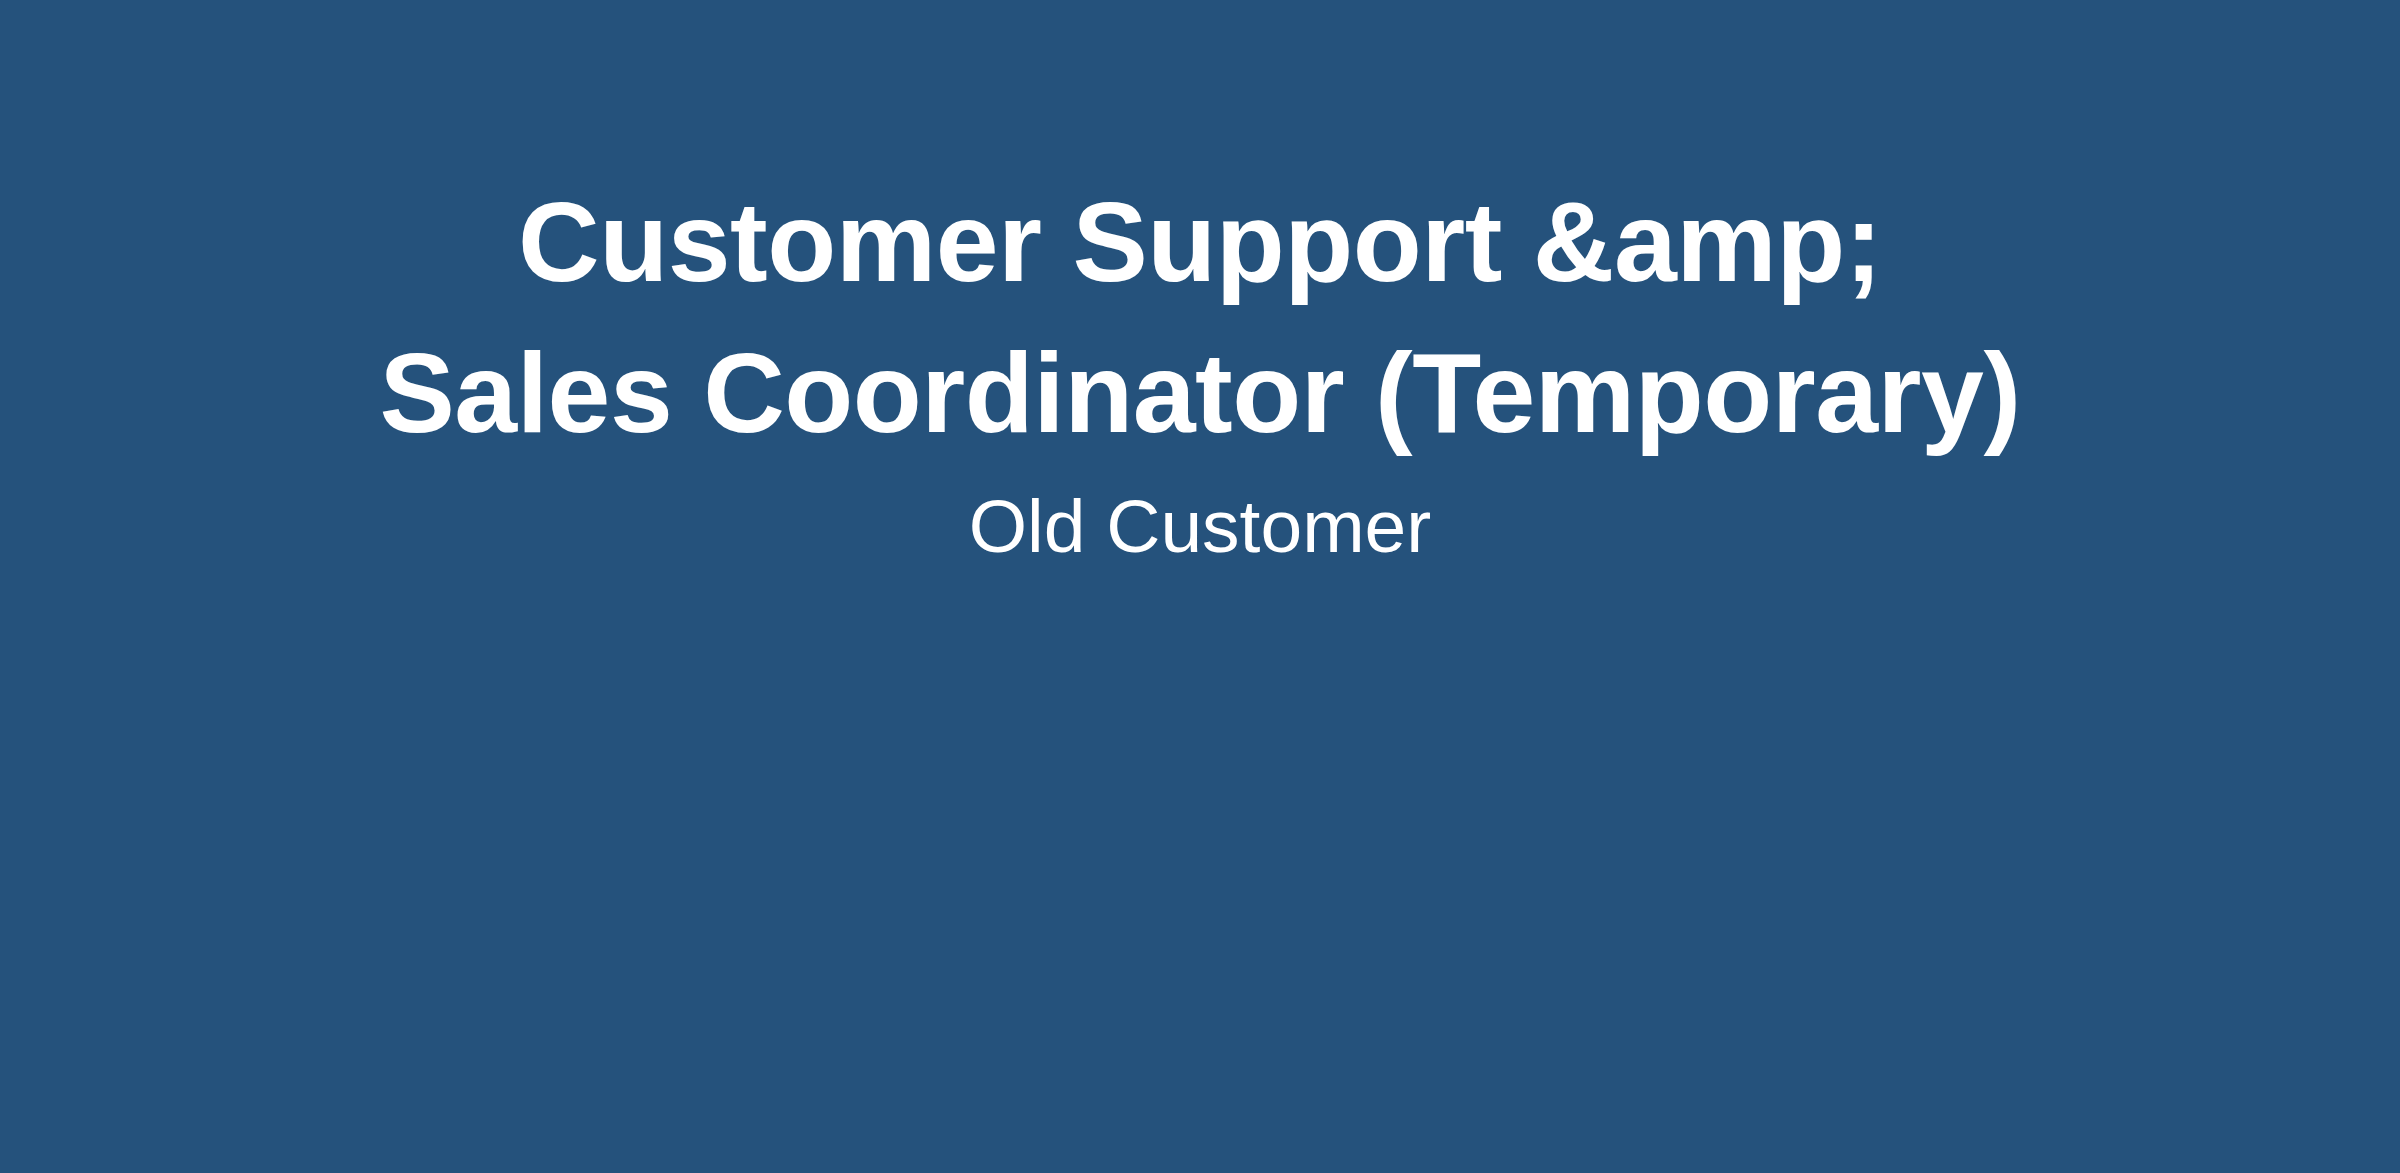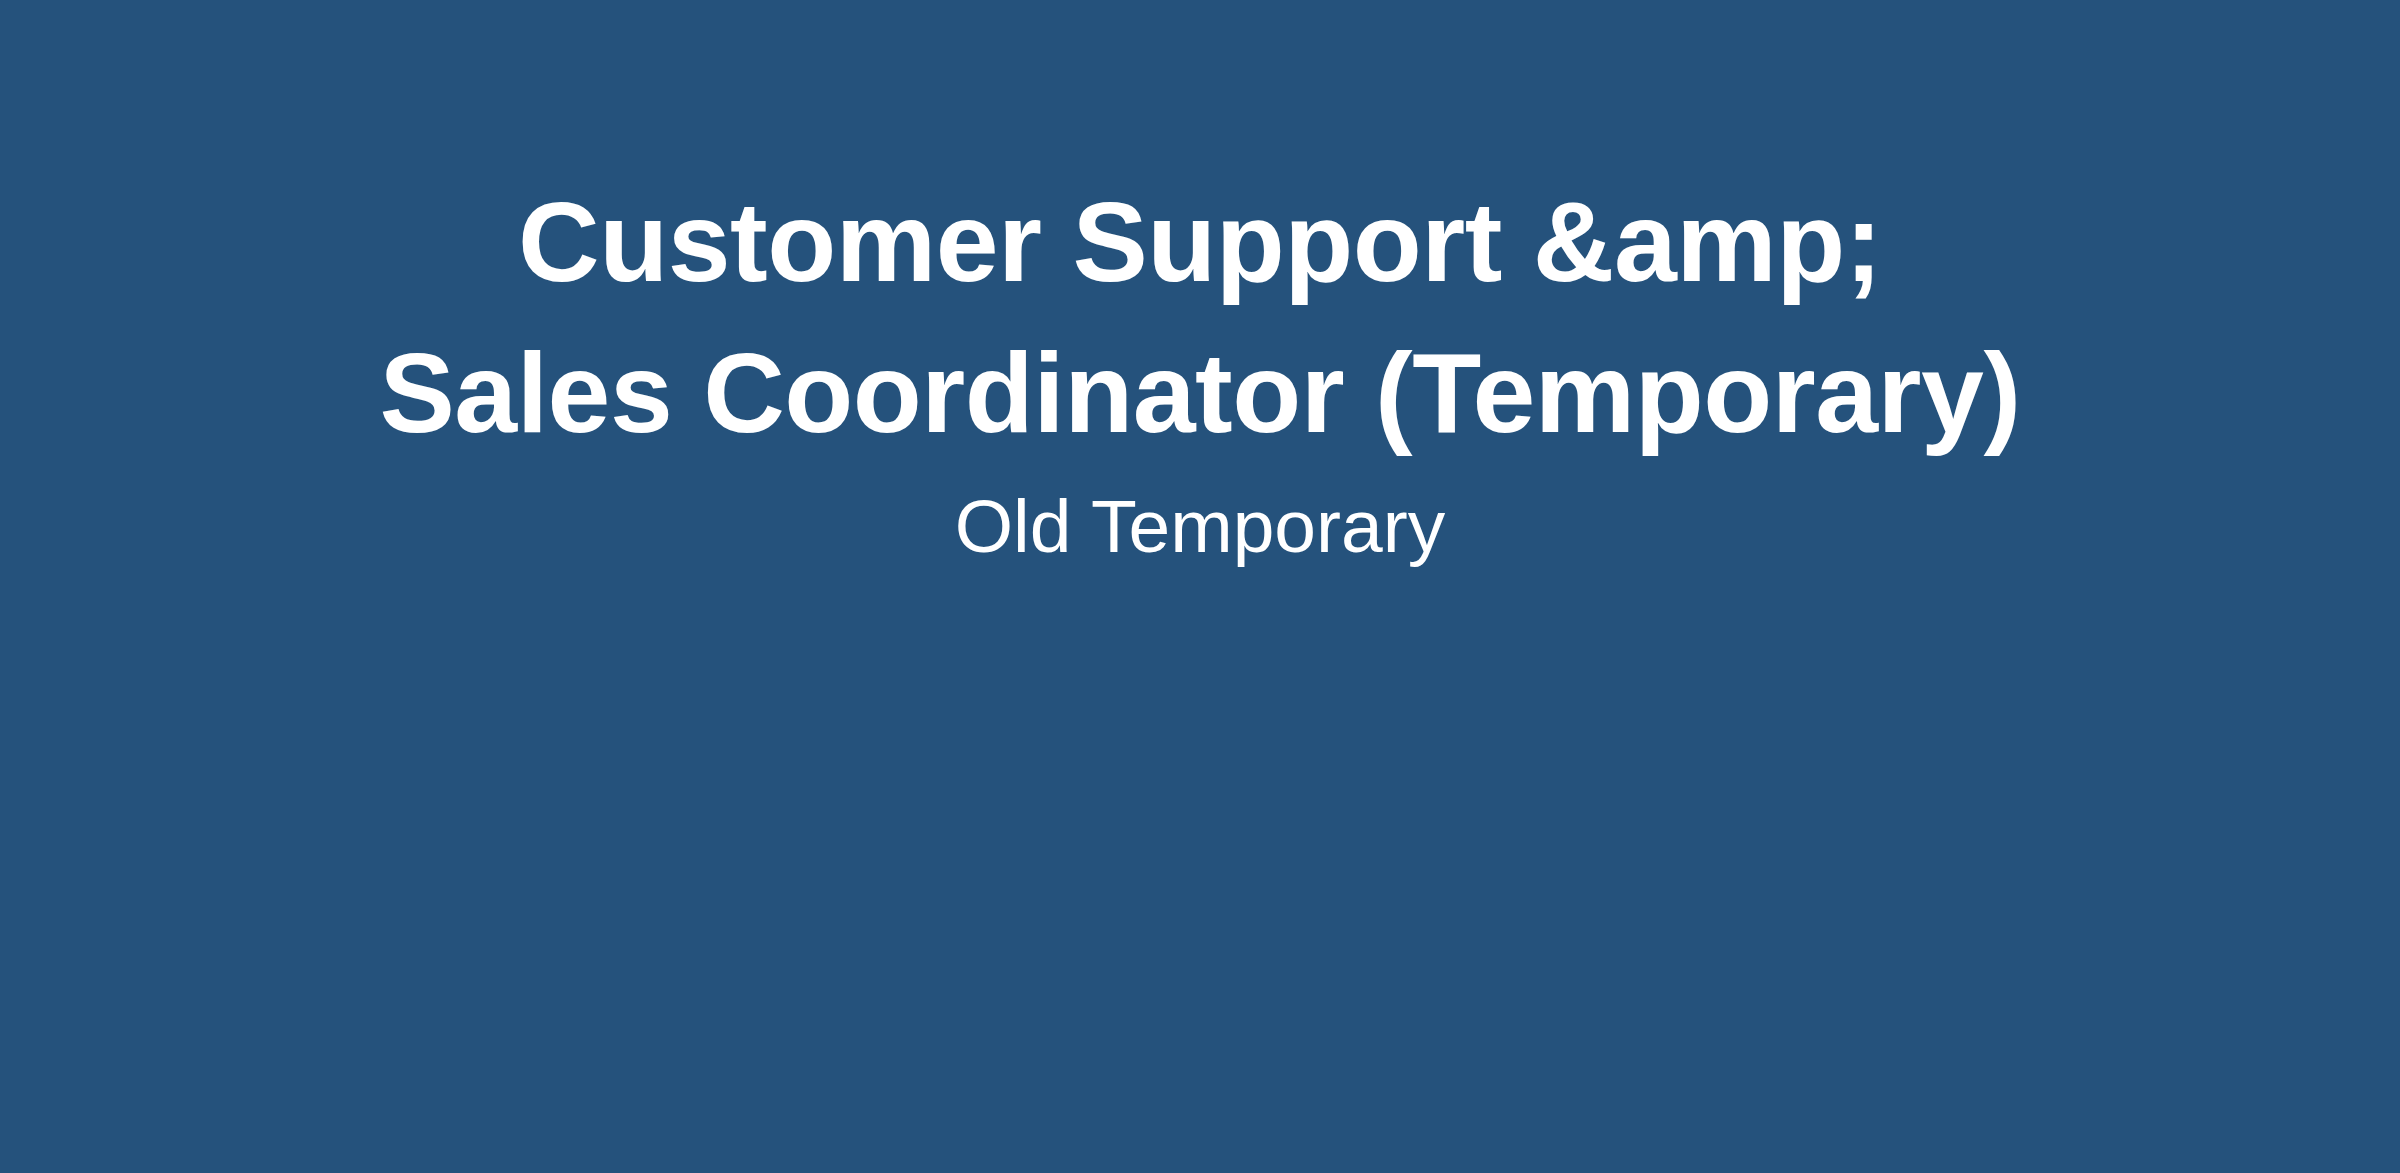--- a/index.html
+++ b/index.html
@@ -68,17 +68,17 @@
 </head>
 <body style="background: rgb(37, 82, 124);">
 
 <div class="stage" style="background-color: rgb(37, 82, 124); width: 2400px; height: 1173px;">
 
   <div class="hero">
 
     <h1 class="hero-title">Customer Support &amp;amp;
 Sales Coordinator (Temporary)</h1>
 
-    <p class="hero-subtitle">Old Temporary</p>
+    <p class="hero-subtitle">Old Customer</p>
 
   </div>
 
 </div>
 
 </body></html>

